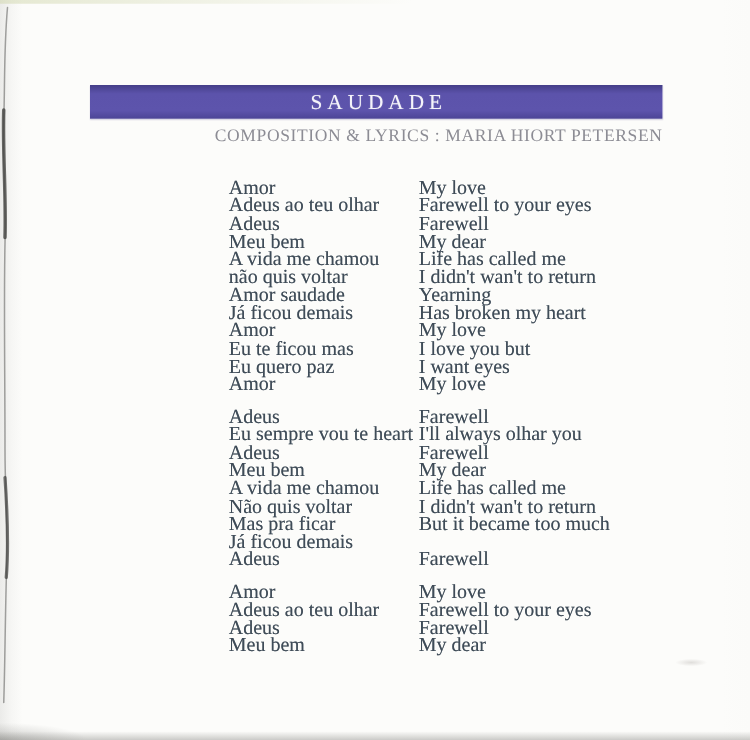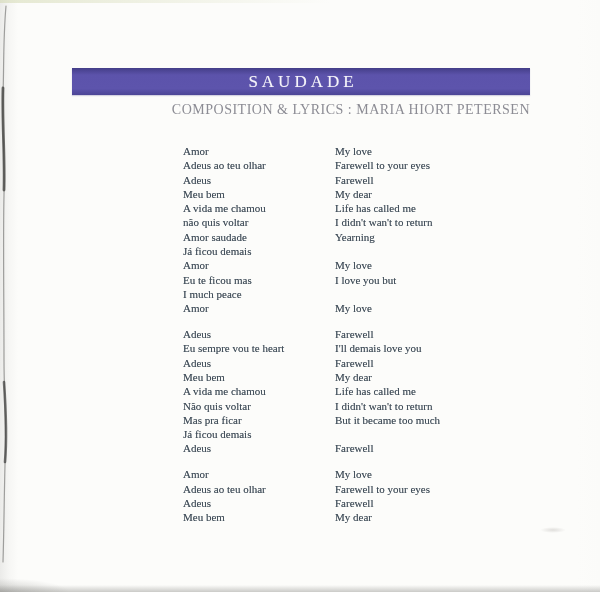--- a/index.html
+++ b/index.html
@@ -36,21 +36,21 @@
     position: absolute; left: 72px; top: 103px; width: 458px;
     text-align: right;
     color: #8c8c94;
     font-size: 14px;
     letter-spacing: 0.5px;
     line-height: 13px;
   }
   .lyrics {
     position: absolute; left: 183px; top: 144px;
     color: #3f4c58;
-    font-size: 11px;
+    font-size: 16px;
     line-height: 14.3px;
     text-shadow: 0 0 .5px rgba(63,76,88,.55);
   }
   .verse { margin-bottom: 11.5px; }
   .line { display: grid; grid-template-columns: 152px auto; white-space: nowrap; }
   .bottom-shade {
     position: absolute; left: 0; bottom: 0; width: 100%; height: 7px;
     background: linear-gradient(to top, rgba(128,128,124,.40), rgba(128,128,124,0));
     pointer-events: none;
   }
@@ -111,45 +111,47 @@
         <div class="line">
           <span class="pt">não quis voltar</span>
           <span class="en">I didn't wan't to return</span>
         </div>
         <div class="line">
           <span class="pt">Amor saudade</span>
           <span class="en">Yearning</span>
         </div>
         <div class="line">
           <span class="pt">Já ficou demais</span>
+          <span class="en">Has broken my heart</span>
         </div>
         <div class="line">
           <span class="pt">Amor</span>
           <span class="en">My love</span>
         </div>
         <div class="line">
           <span class="pt">Eu te ficou mas</span>
           <span class="en">I love you but</span>
         </div>
         <div class="line">
-          <span class="en">I much peace</span>
+          <span class="pt">Eu quero paz</span>
+          <span class="en">I want eyes</span>
         </div>
         <div class="line">
           <span class="pt">Amor</span>
           <span class="en">My love</span>
         </div>
       </div>
       <div class="verse">
         <div class="line">
           <span class="pt">Adeus</span>
           <span class="en">Farewell</span>
         </div>
         <div class="line">
           <span class="pt">Eu sempre vou te heart</span>
-          <span class="en">I'll demais love you</span>
+          <span class="en">I'll always olhar you</span>
         </div>
         <div class="line">
           <span class="pt">Adeus</span>
           <span class="en">Farewell</span>
         </div>
         <div class="line">
           <span class="pt">Meu bem</span>
           <span class="en">My dear</span>
         </div>
         <div class="line">

